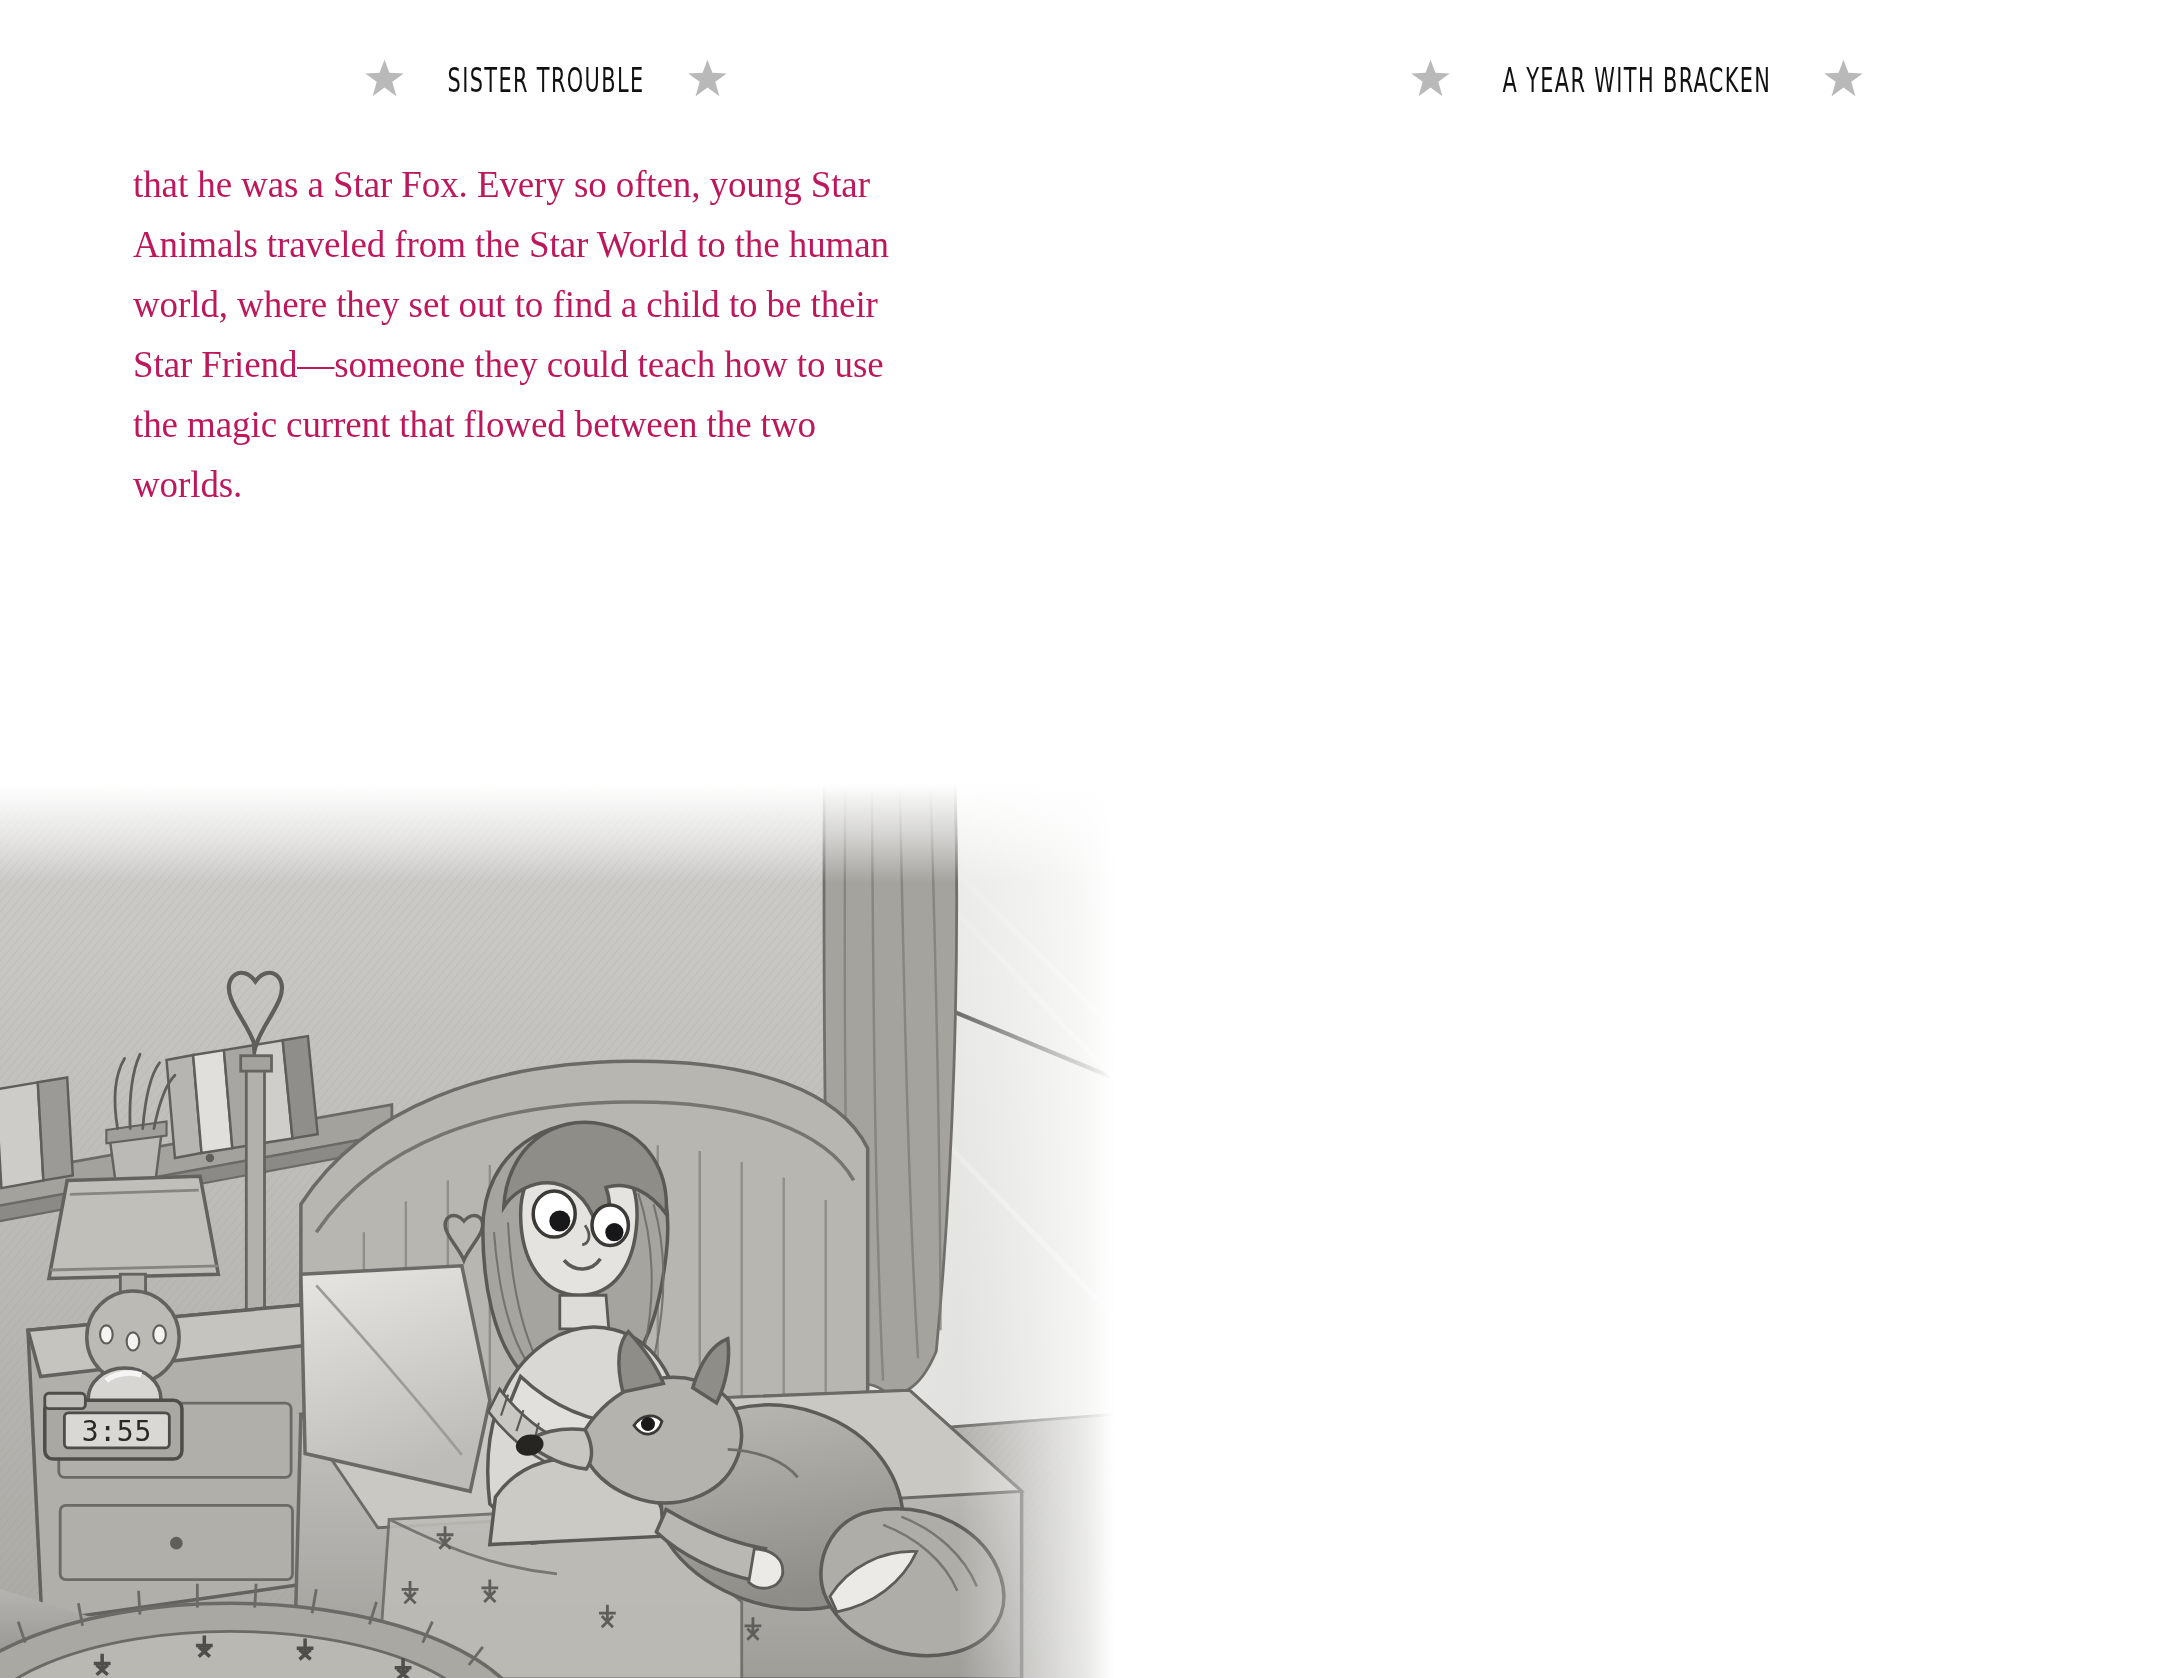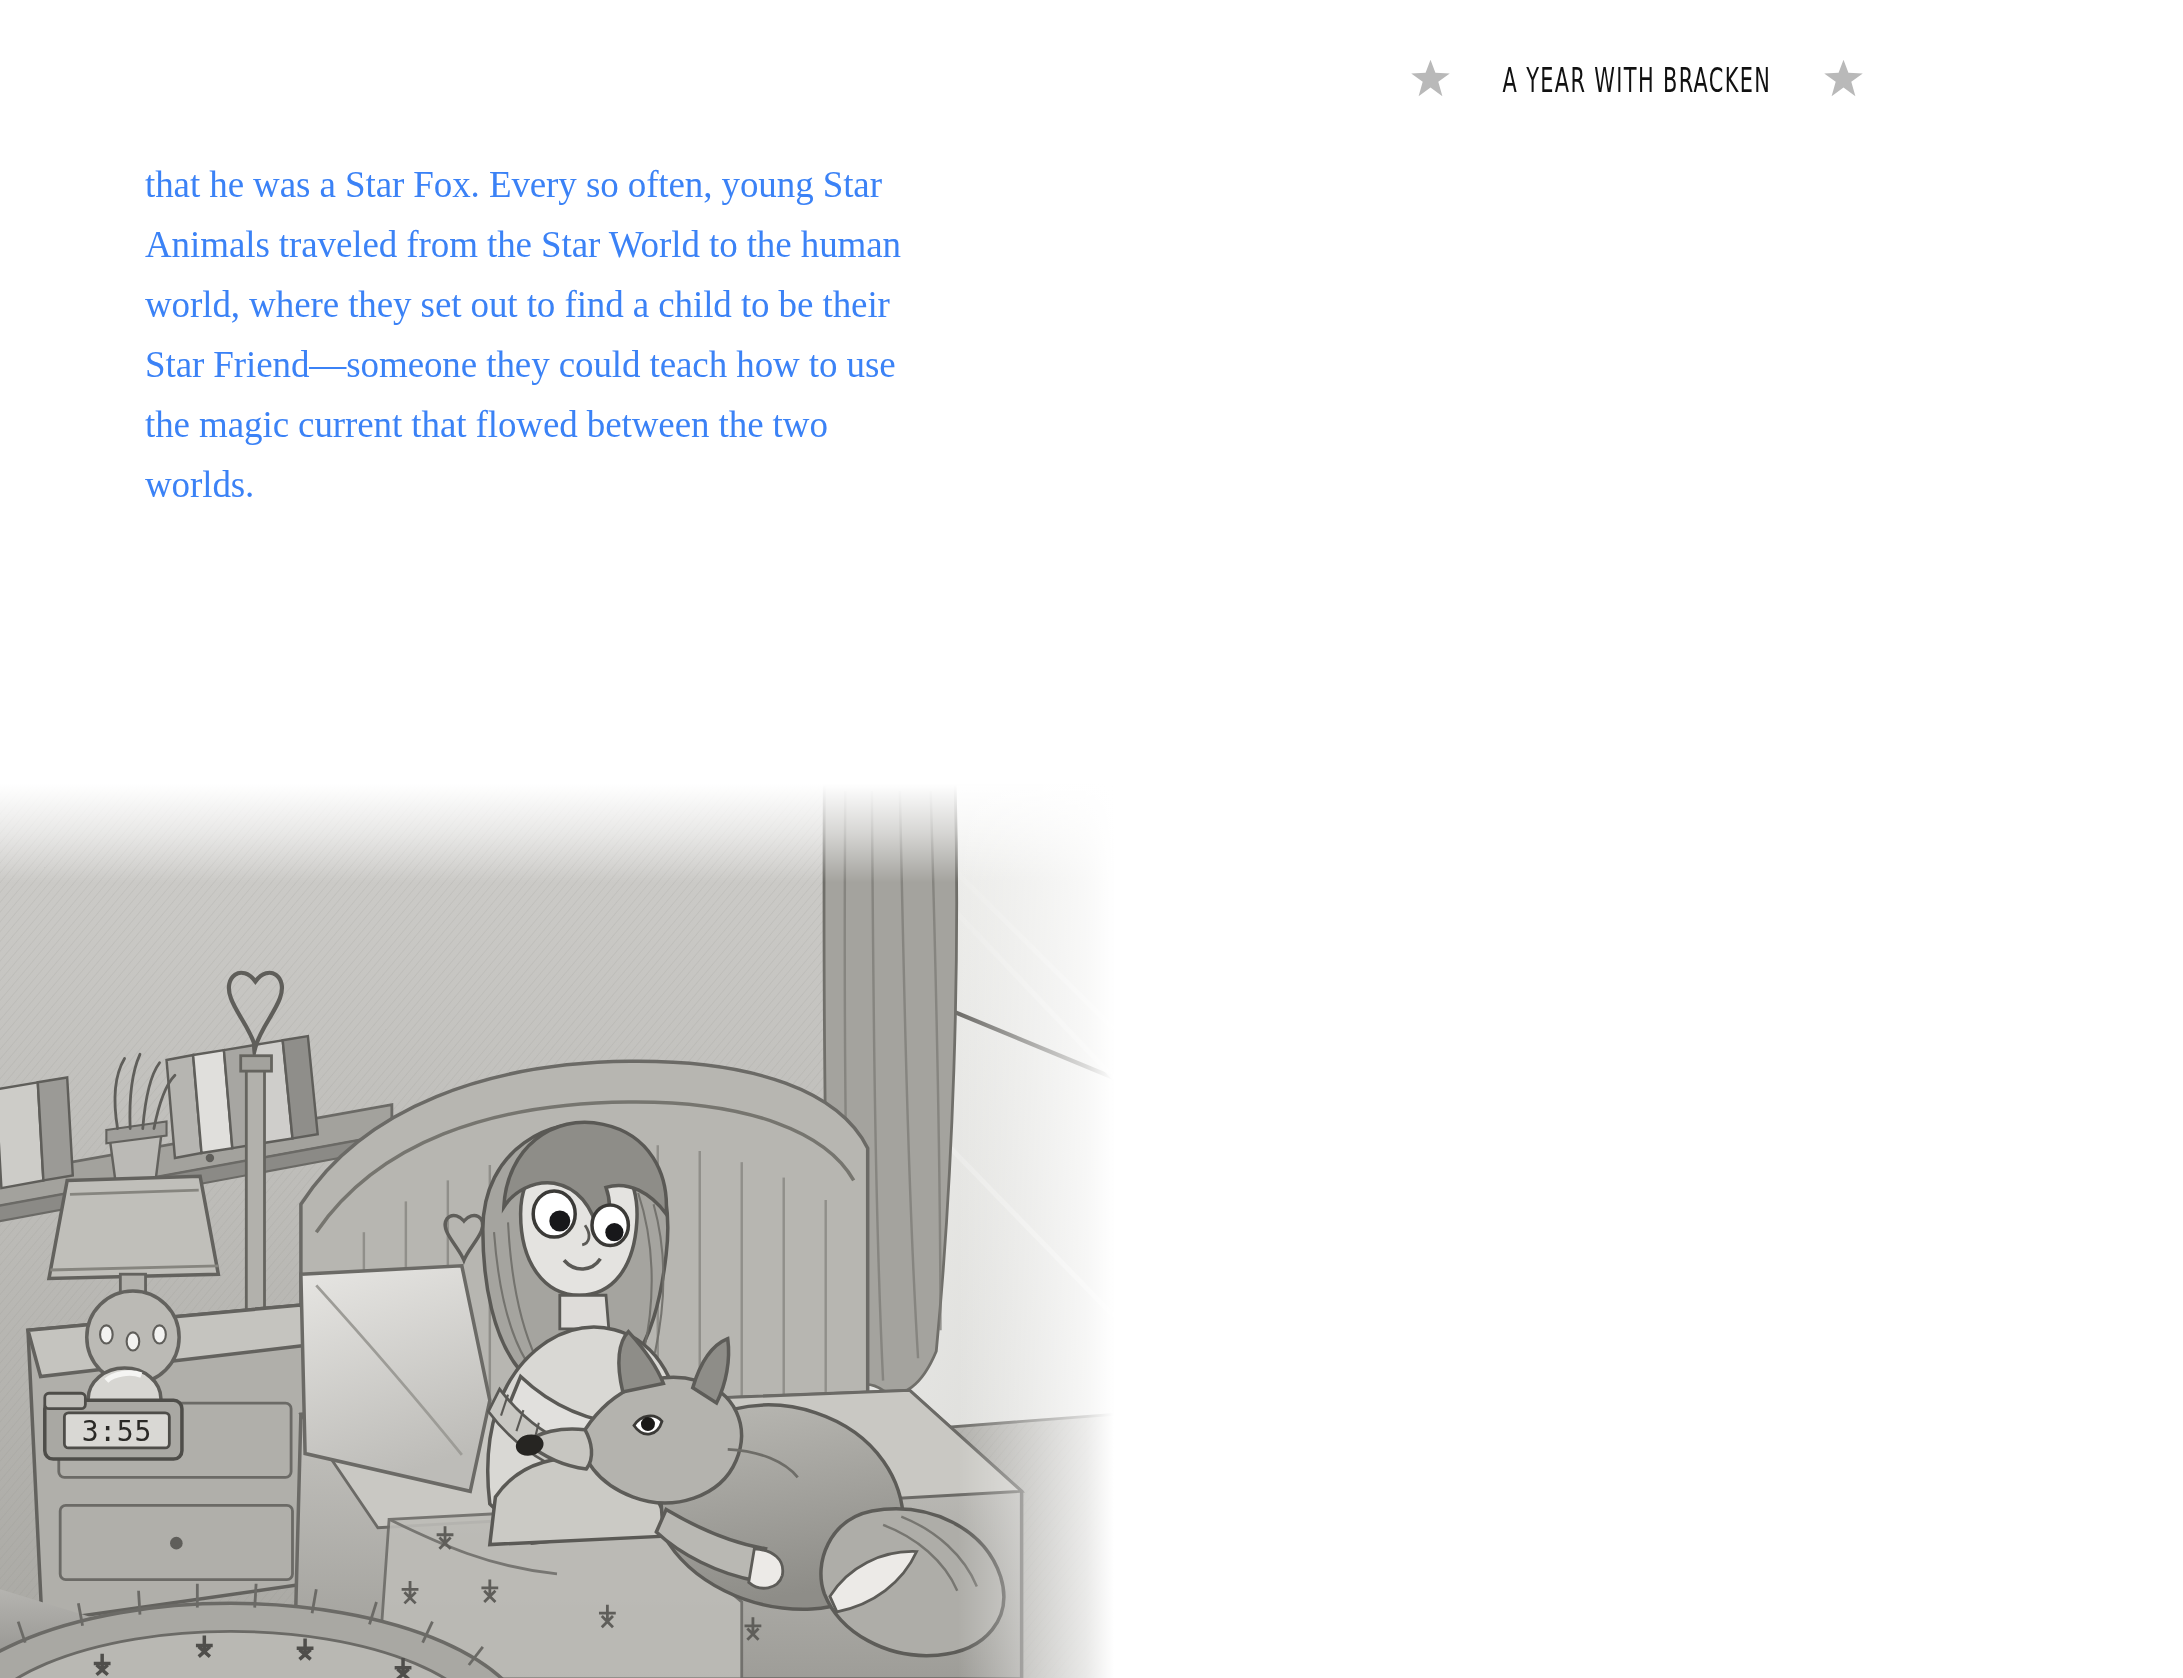--- a/index.html
+++ b/index.html
@@ -31,44 +31,56 @@
     transform-origin:center;
     white-space:nowrap;
   }
   .star-ico{display:block;}
 
   
   .col{
     position:absolute;
     font-size:37px;
     line-height:60px;
-    color:#3b82f6;
+    color:#be185d;
     font-family:"Liberation Serif","DejaVu Serif",serif;
     letter-spacing:-0.1px;
-    margin-left:12px;
   }
   .col p{margin:0;}
   .col p.ind{text-indent:48px;}
 
   .col-left{left:133px;top:155px;width:784px;}
 
   
   .illo{
     position:absolute;left:0;bottom:0;width:1114px;height:895px;
     overflow:hidden;
   }
   .illo svg{display:block;width:100%;height:100%;}
 </style>
 </head>
 <body>
 
 <div class="spread">
 
   <div class="page">
 
+    <div class="runhead">
+      <span class="star-ico">
+        <svg width="41" height="41" viewBox="0 0 100 100" aria-hidden="true">
+          <path d="M50 4 L62 36 L97 38 L69 58 L79 93 L50 72 L21 93 L31 58 L3 38 L38 36 Z" fill="#b9b9b9"></path>
+        </svg>
+      </span>
+      <span class="runhead-text">Sister Trouble</span>
+      <span class="star-ico">
+        <svg width="41" height="41" viewBox="0 0 100 100" aria-hidden="true">
+          <path d="M50 4 L62 36 L97 38 L69 58 L79 93 L50 72 L21 93 L31 58 L3 38 L38 36 Z" fill="#b9b9b9"></path>
+        </svg>
+      </span>
+    </div>
 
     <div class="col col-left">
       <p>that he was a Star Fox. Every so often, young Star Animals traveled from the Star World to the human world, where they set out to find a child to be their Star Friend—someone they could teach how to use the magic current that flowed between the two worlds.</p>
     </div>
 
     <div class="illo">
       <svg viewBox="0 0 1592 1278" preserveAspectRatio="none" role="img">
         <defs>
           <linearGradient id="fadeTop" x1="0" y1="0" x2="0" y2="1">
             <stop offset="0" stop-color="#ffffff" stop-opacity="1"></stop>

